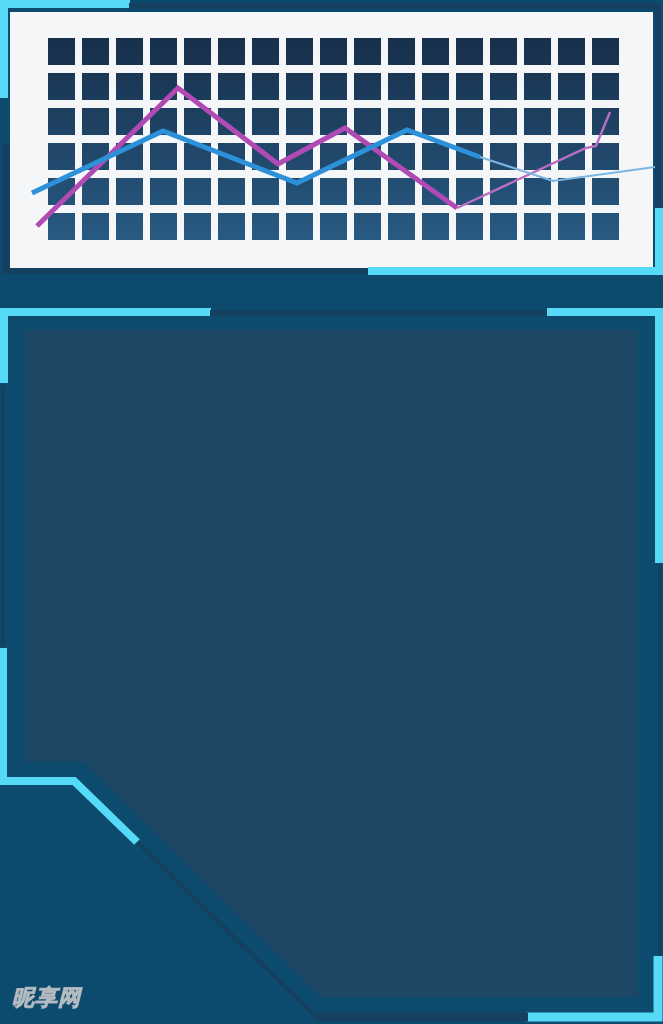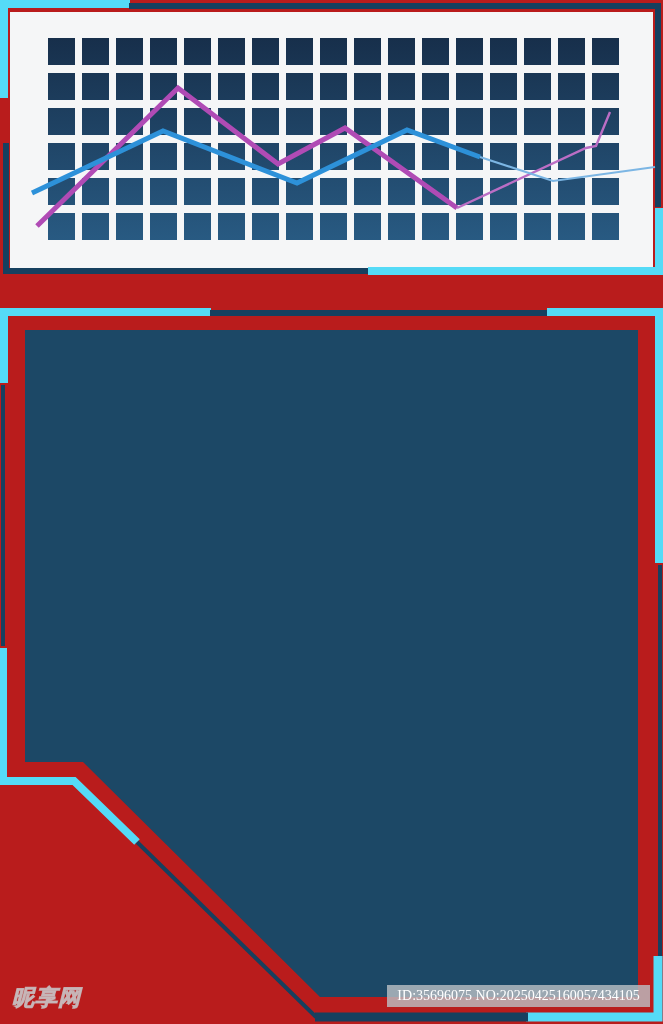--- a/index.html
+++ b/index.html
@@ -3,21 +3,21 @@
 <meta charset="utf-8">
 <style>
   html,body{margin:0;padding:0;}
   body{
     width:663px;height:1024px;
     background:#e9eaec;
     font-family:"Liberation Sans",sans-serif;
   }
   .stage{
     position:relative;width:663px;height:1024px;
-    background:#b91c1c;overflow:hidden;
+    background:#0c4a6e;overflow:hidden;
   }
   
   .top-white-panel{
     position:absolute;left:10px;top:12px;width:643px;height:256px;
     background:#f5f6f7;
   }
   .grid-tiles{
     position:absolute;left:48px;top:38px;width:571px;height:202px;
     background-image:
       repeating-linear-gradient(to right, transparent 0, transparent 27px, #f5f6f7 27px, #f5f6f7 34px),
@@ -92,15 +92,14 @@
     <path class="navy s4" d="M316,1017 L137,842"></path>
     <path class="cyan s8" d="M3,648 V781 H74 L137,842"></path>
     <path class="navy s4" d="M3,385 V646"></path>
     <path class="cyan s8" d="M4,308 V383"></path>
   </svg>
 
   <div class="watermark">
     <span>昵享网</span>
   </div>
 
-  <div class="id-badge">ID:35696075 NO:20250425160057434105</div>
 
 </div>
 
 </body></html>

